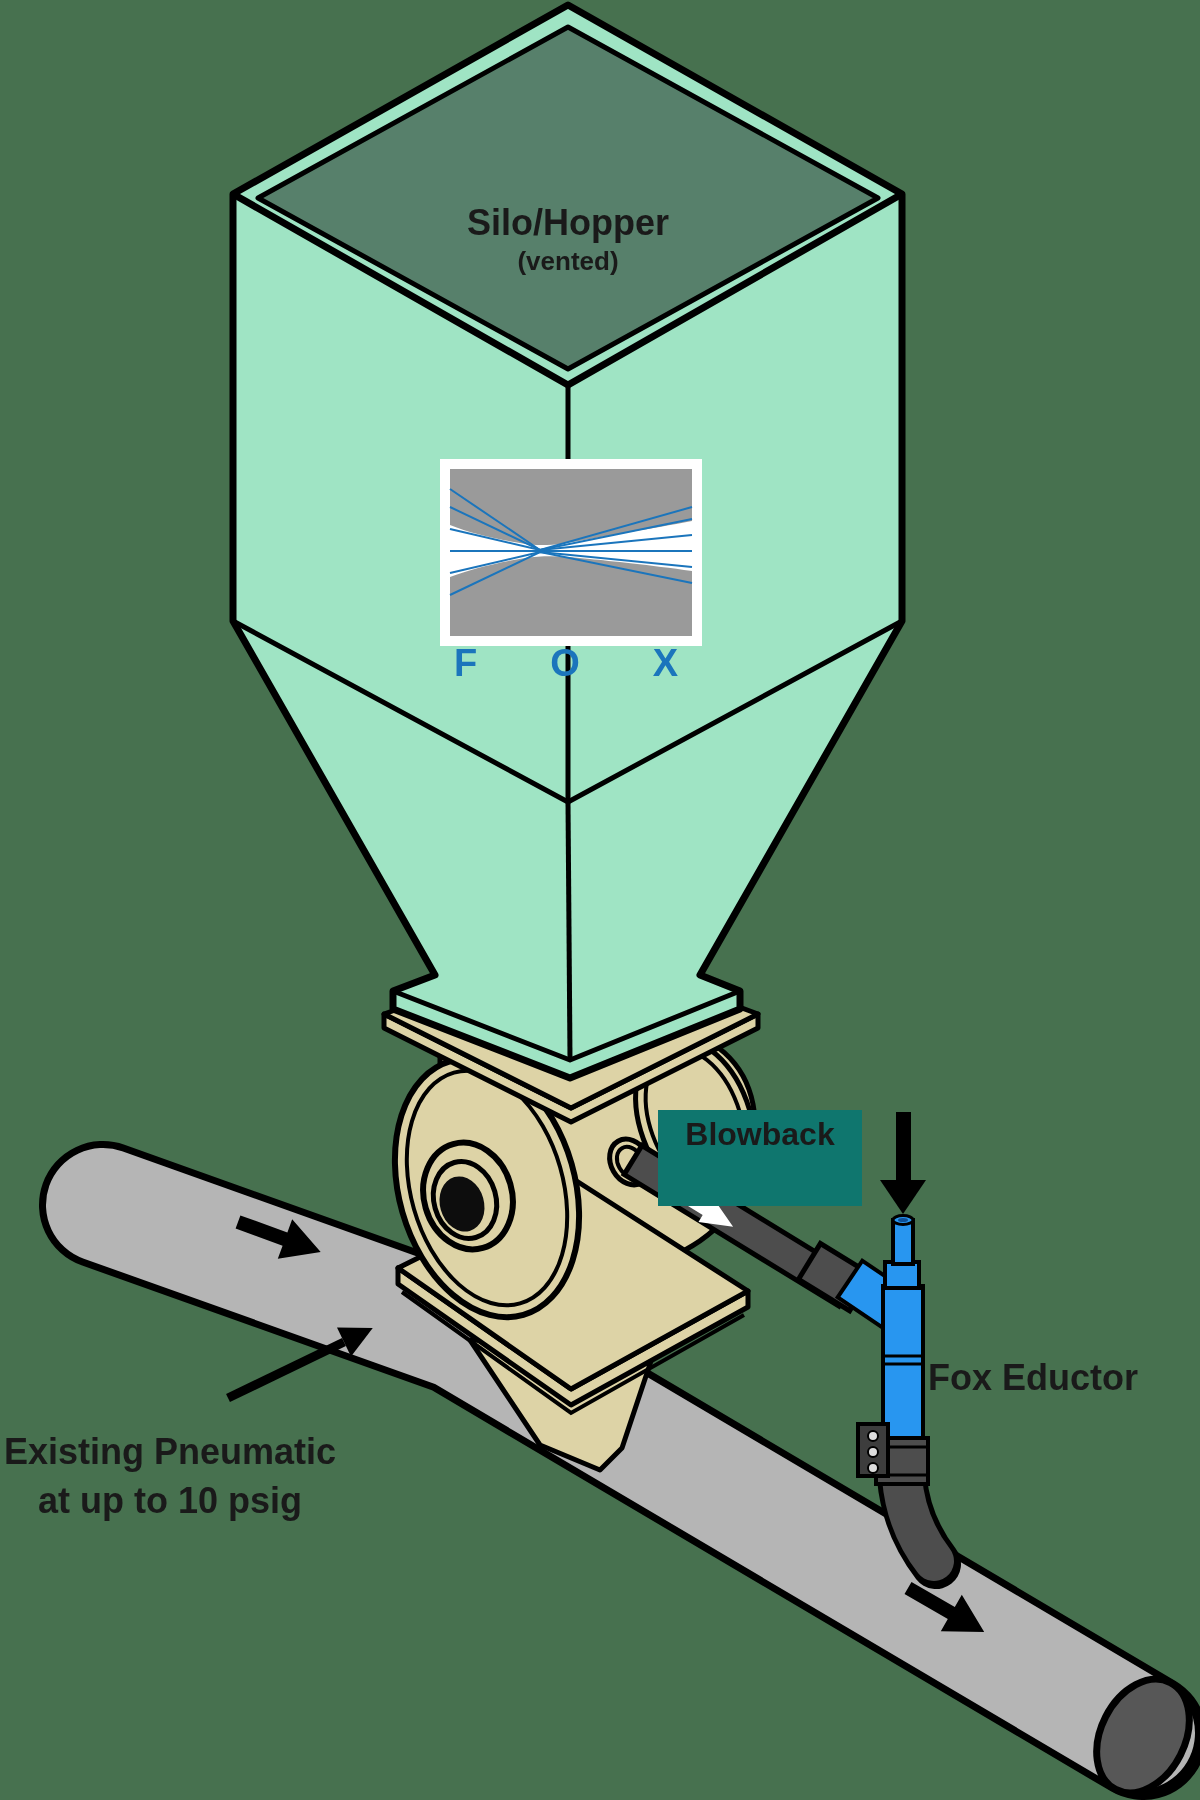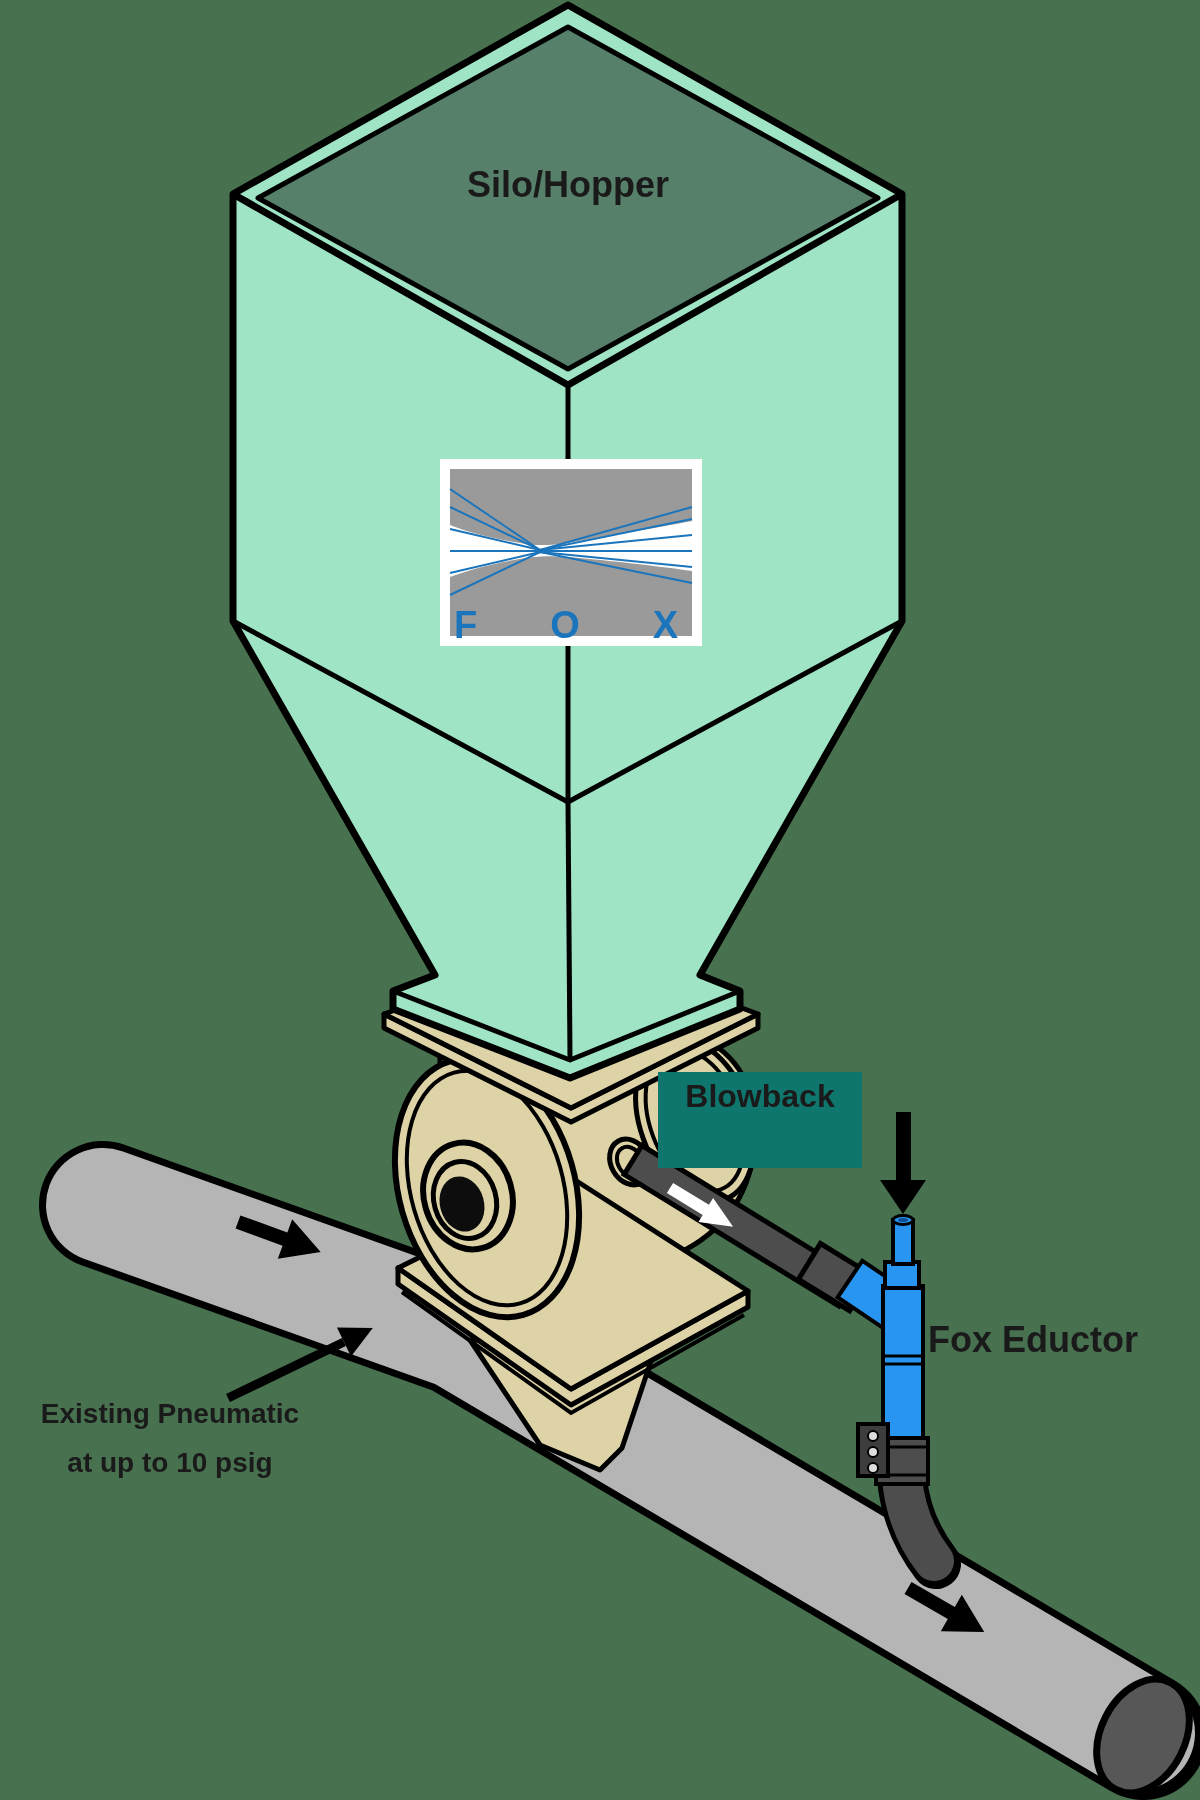--- a/index.html
+++ b/index.html
@@ -10,29 +10,29 @@
   html,body{margin:0;padding:0;}
   #stage{position:relative;width:1200px;height:1800px;background:var(--bg);overflow:hidden;
          font-family:"Liberation Sans", sans-serif;}
   svg{position:absolute;left:0;top:0;}
   .f-mint{fill:var(--silo_body);}
   .f-sage{fill:var(--silo_top);}
   .f-tan{fill:var(--valve_tan);}
   .f-dark{fill:var(--dark_pipe);}
   .f-blue{fill:var(--eductor_blue);}
   .s-black{stroke:#000;}
-  .label{position:absolute;color:var(--ink);font-weight:700;white-space:nowrap;}
+  .label{position:absolute;color:var(--ink);font-weight:700;white-space:nowrap;margin-top:38px;}
   .center{text-align:center;}
   #silo-label{left:368px;top:164px;width:400px;font-size:36px;}
   #silo-sub{left:368px;top:208px;width:400px;font-size:26px;}
   #blowback-label{left:658px;top:1072px;width:204px;height:94px;background:#0f766e;
                   font-size:32px;line-height:45px;padding-top:2px;}
   #compressed-air-label{left:916px;top:1121px;font-size:35px;}
   #fox-eductor-label{left:928px;top:1319px;font-size:36px;text-align:center;}
-  #existing-line-label{left:0px;top:1389px;width:340px;font-size:28px;line-height:49px;}
+  #existing-line-label{left:0px;top:1389px;width:340px;font-size:36px;line-height:49px;}
   #fox-letters{left:454px;top:604px;width:224px;display:flex;justify-content:space-between;
                color:var(--logo_blue);font-size:38px;font-weight:700;}
 </style>
 </head>
 <body>
 
 <div id="stage">
   <svg width="1200" height="1800" viewBox="0 0 1200 1800">
 
     <g>
@@ -147,20 +147,21 @@
       <circle cx="873" cy="1468" r="5" fill="#ddd" class="s-black" stroke-width="2"></circle>
     </g>
 
     <g>
       <rect x="896" y="1112" width="15" height="70" fill="#000"></rect>
       <path d="M880,1180 L926,1180 L903,1214 Z" fill="#000"></path>
     </g>
   </svg>
 
   <div class="label center" id="silo-label">Silo/Hopper</div>
+  <div class="label center" id="silo-sub">(vented)</div>
 
   <div class="label center" id="blowback-label">
     <div>Blowback</div>
   </div>
 
 
   <div class="label" id="fox-eductor-label">Fox Eductor</div>
 
   <div class="label center" id="existing-line-label">
     <div>Existing Pneumatic</div>

